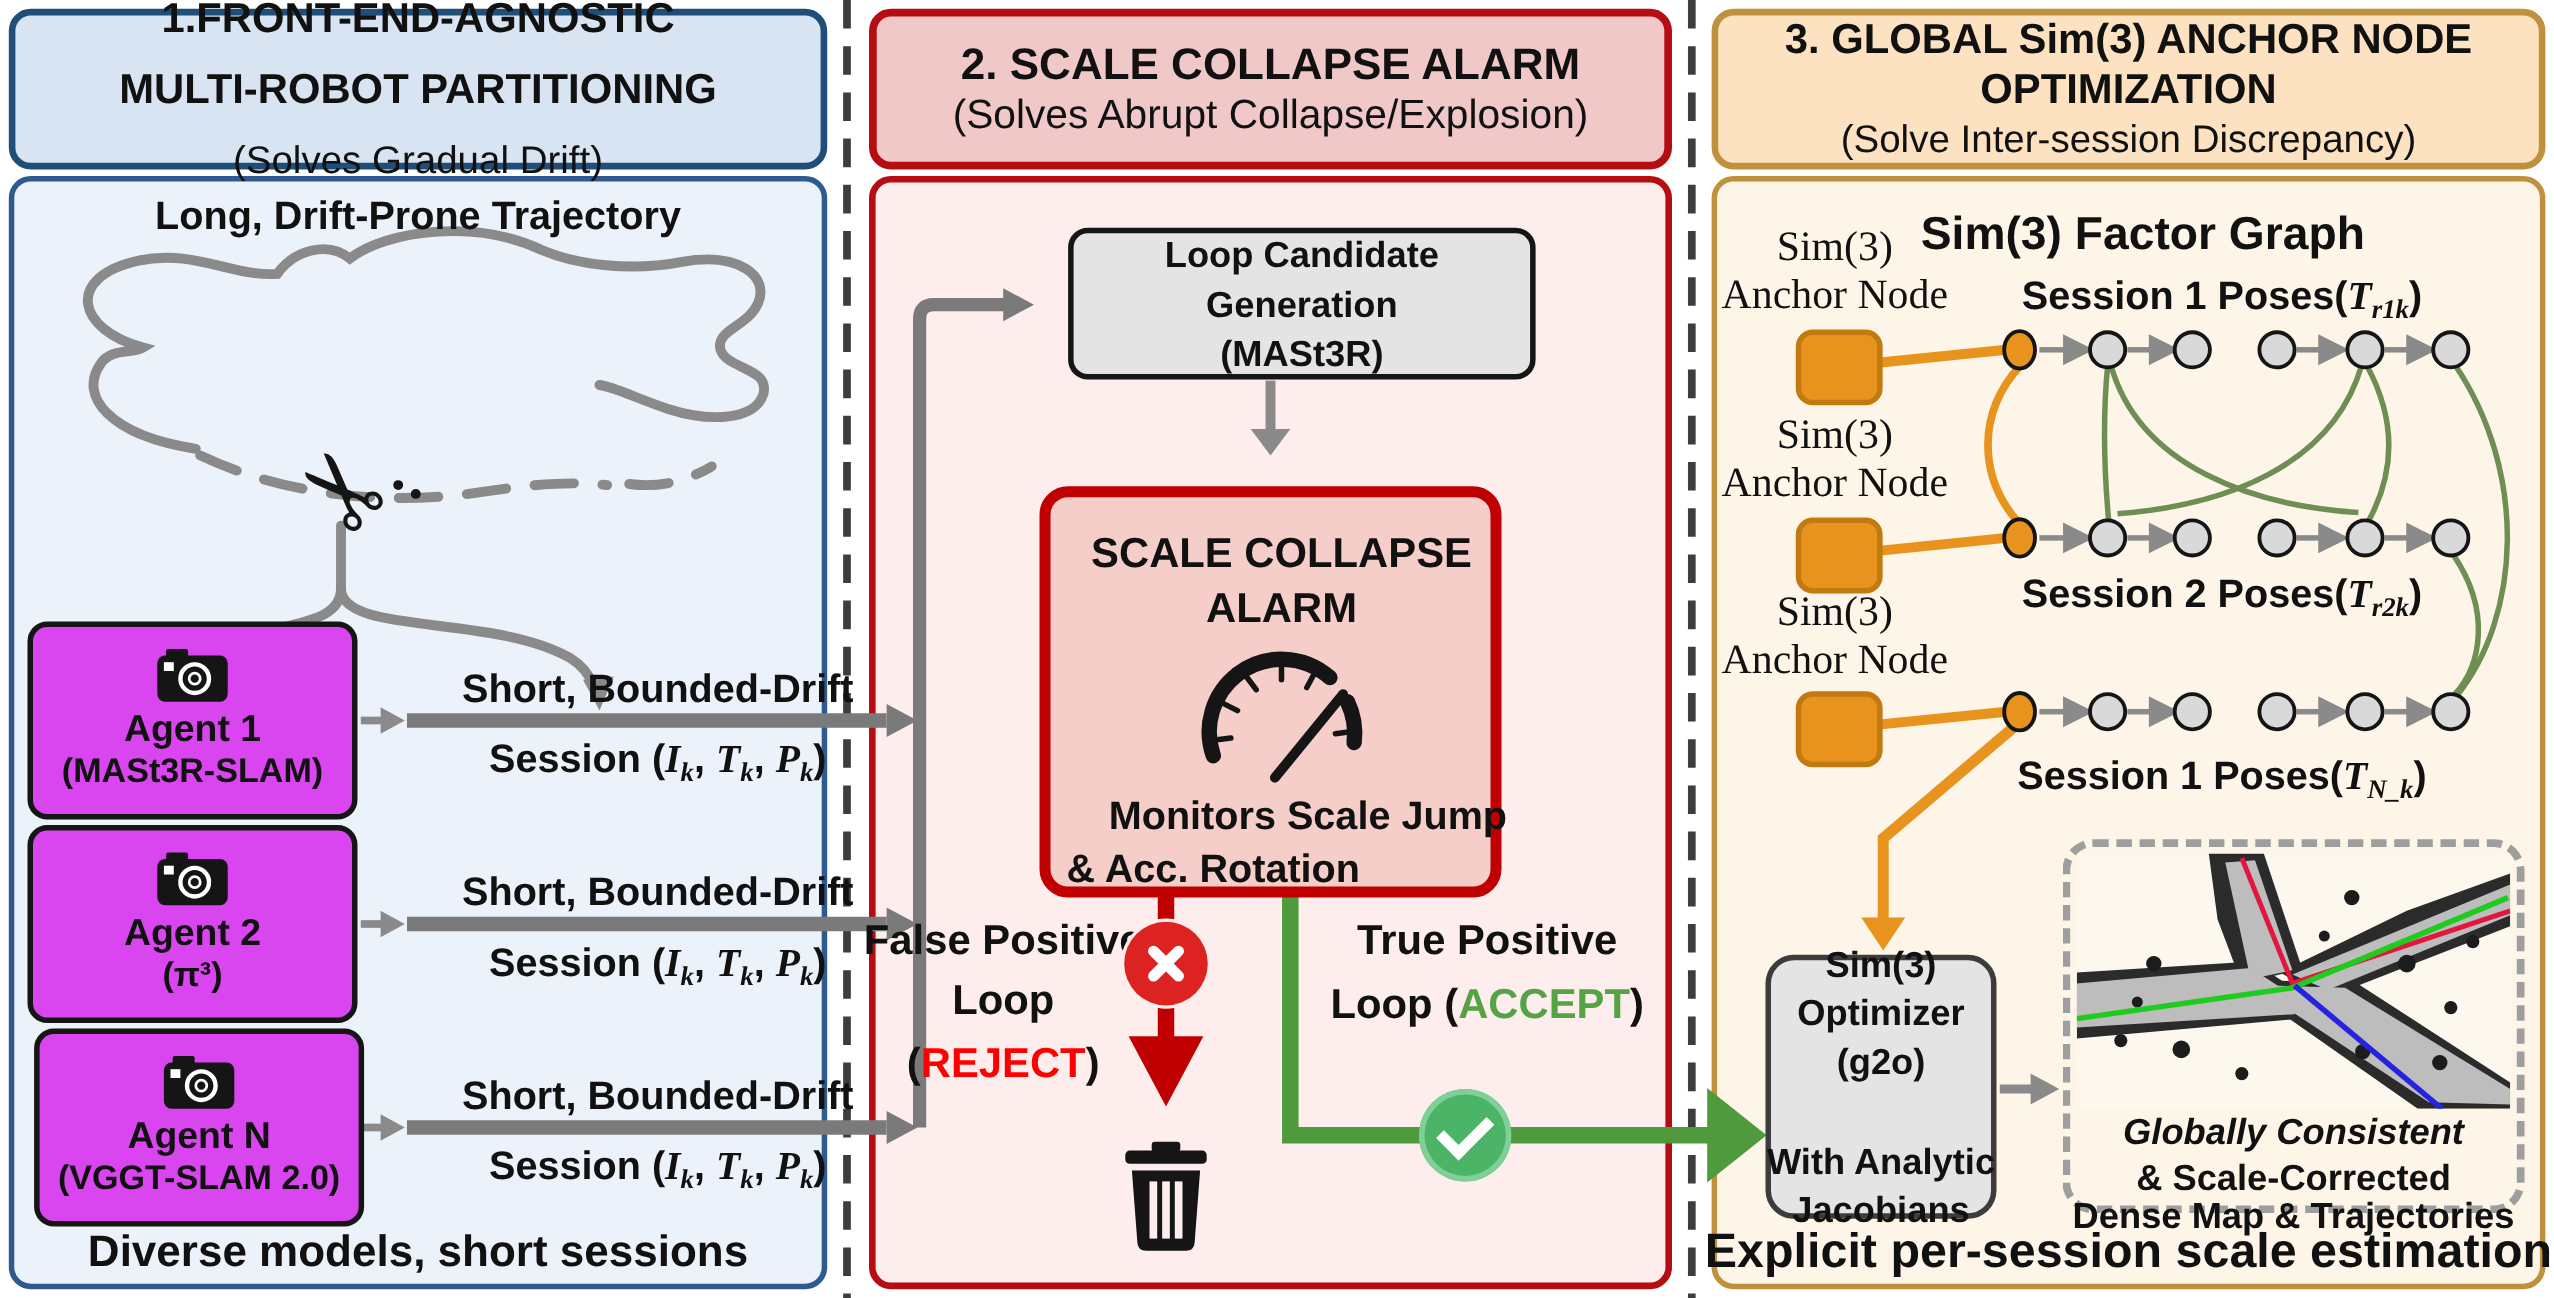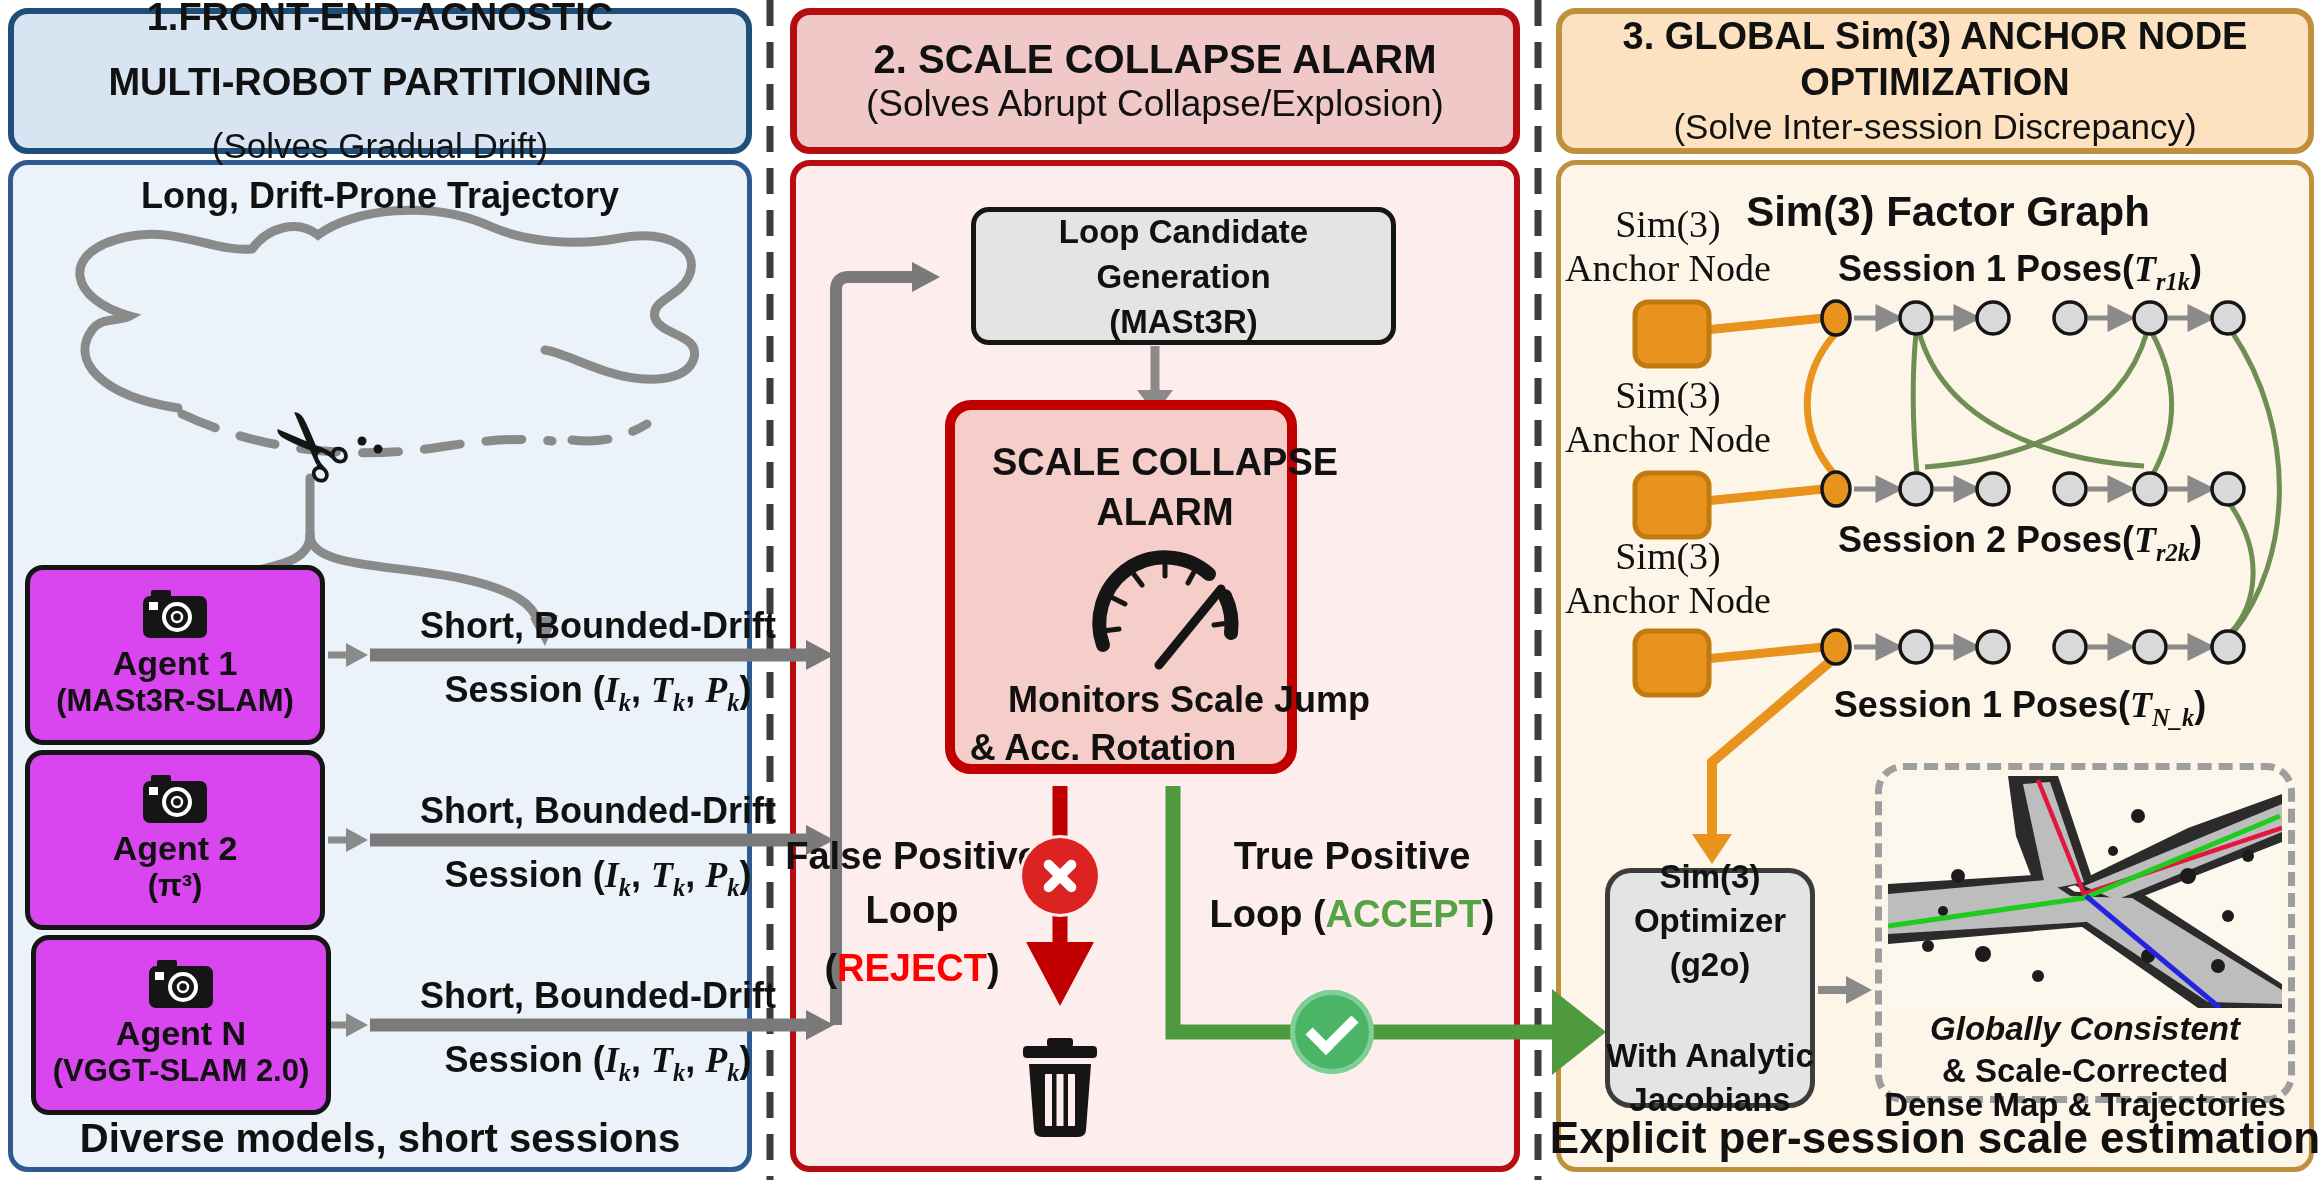--- a/index.html
+++ b/index.html
@@ -265,21 +265,21 @@
   <div class="lbl b36" style="left:598px;top:1063px;"><span>Session (</span><span class="mv">I</span><sub class="ms">k</sub><span>, </span><span class="mv">T</span><sub class="ms">k</sub><span>, </span><span class="mv">P</span><sub class="ms">k</sub><span>)</span></div>
 
   <div class="lbl b40" style="left:380px;top:1138px;">Diverse models, short sessions</div>
 
   <div class="gbox" style="left:943px;top:207px;width:425px;height:138px;margin-left:28px;">
     <div class="bl">Loop Candidate</div>
     <div class="bl">Generation</div>
     <div class="bl">(MASt3R)</div>
   </div>
 
-  <div class="alarm" style="left:945px;top:400px;width:352px;height:374px;">
+  <div class="alarm" style="left:945px;top:442px;width:420px;height:374px;">
     <div class="lbl b38" style="left:210px;top:52px;">SCALE COLLAPSE</div>
     <div class="lbl b38" style="left:210px;top:102px;">ALARM</div>
     <svg width="190" height="130" viewBox="-95 -75 190 130" style="position:absolute;left:115px;top:138px;">
       <g fill="none" stroke="#151515" stroke-linecap="round">
         <path d="M-62,22 A66,66 0 0 1 -40,-52" stroke-width="14"></path>
         <path d="M-40,-52 A66,66 0 0 1 44,-49" stroke-width="14"></path>
         <path d="M60,-27 A66,66 0 0 1 66,10" stroke-width="14"></path>
         <g stroke-width="5">
           <line x1="-62" y1="8" x2="-46" y2="6"></line>
           <line x1="-54" y1="-26" x2="-40" y2="-19"></line>

